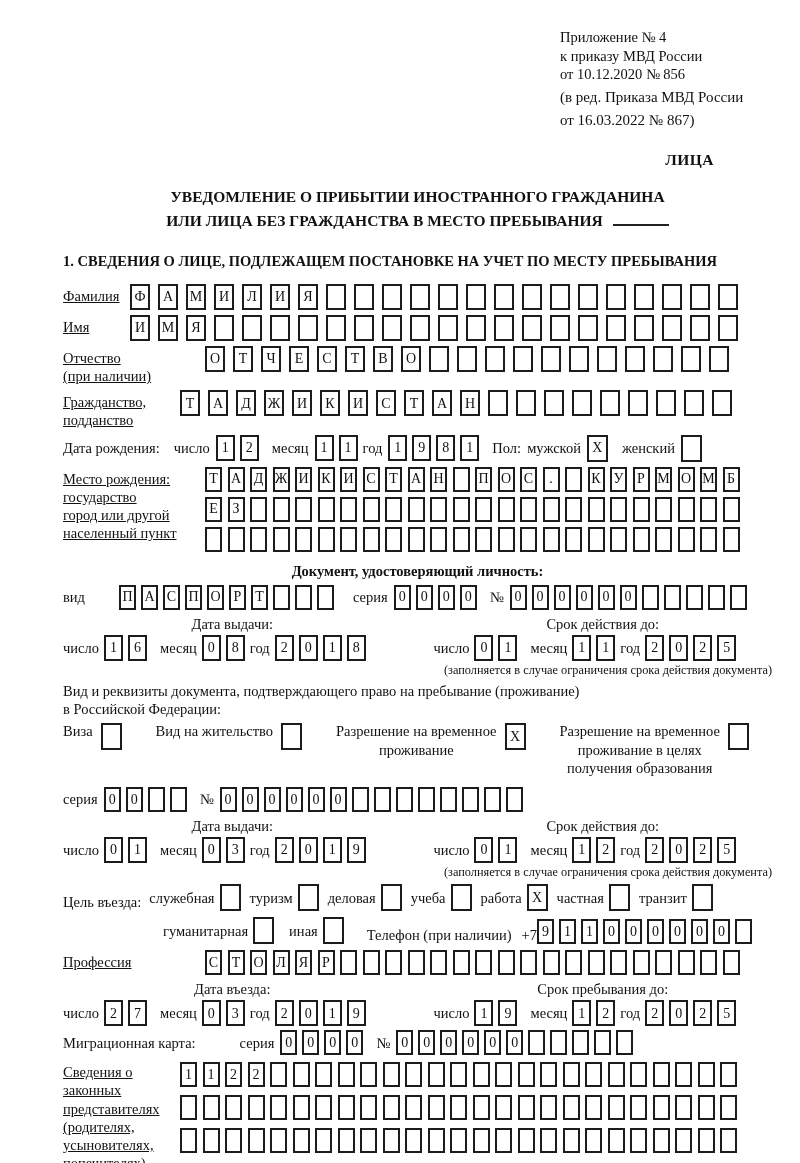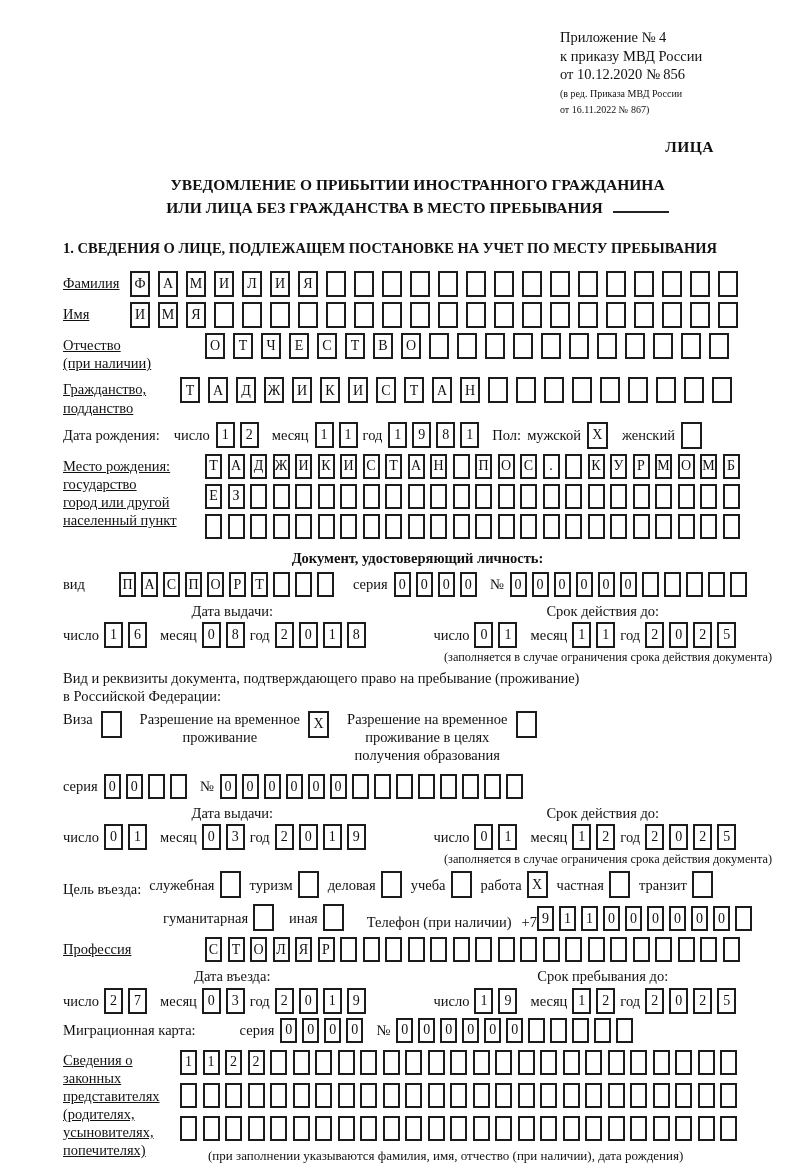--- a/index.html
+++ b/index.html
@@ -8,21 +8,21 @@
     width:800px; height:1163px;
     font-family:"Liberation Serif","DejaVu Serif",serif;
     color:#111; font-size:14.5px; line-height:1.25;
     overflow:hidden;
   }
   .page { width:800px; height:1018px; padding:28px 28px 0 63px; position:relative; }
 
   
   .hdr { margin-left:497px; width:240px; }
   .hdr div { line-height:1.28; }
-  .hdr .ed { font-size:10px; margin-top:4px; }
+  .hdr .ed { font-size:15px; margin-top:4px; }
   .forma { text-align:right; padding-right:58px; font-weight:bold; letter-spacing:.5px; margin-top:20px; font-size:15.5px; }
 
   .title { text-align:center; font-weight:bold; font-size:15.5px; margin-top:16px; line-height:1.5; }
   .blank-line { display:inline-block; width:56px; border-bottom:2px solid #222; height:14px; margin-left:10px; }
 
   .sect { font-weight:bold; margin-top:20px; margin-bottom:14px; font-size:14.5px; }
 
   
   .cells { display:inline-flex; flex-wrap:nowrap; vertical-align:middle; }
   .cell {
@@ -52,21 +52,21 @@
 
   
   .datepair { display:flex; margin-bottom:4px;gap:32px; }
   .dp-col { width:50%; }
   .dp-cap { text-align:center; margin-bottom:2px; }
   .dp-line { display:flex; align-items:center; }
   .dp-line .t { margin-right:5px; white-space:nowrap; }
   .dp-note { font-size:12.3px; text-align:right; margin-top:2px; white-space:nowrap; }
 
   
-  .opts { display:flex; align-items:flex-start; margin:4px 0 10px 0; }
+  .opts { display:flex; align-items:flex-start; margin:4px 0 10px 0;gap:16px; }
   .opt { display:flex; align-items:flex-start; }
   .opt .opt-label { text-align:center; }
   .opt .cells { margin-left:8px; margin-top:1px; }
   .opt + .opt { margin-left:18px; }
 
   .purposes { display:flex; align-items:flex-end; margin-bottom:6px; }
   .purposes .p-item { display:flex; align-items:center; margin-right:9px; }
   .purposes .p-item .t { margin-right:5px; white-space:nowrap; }
 
   .note-bottom { font-size:13px; margin-left:145px; margin-top:2px; }
@@ -75,21 +75,21 @@
 </head>
 <body>
 
 <div class="page">
 
   <div class="hdr">
     <div>Приложение № 4</div>
     <div>к приказу МВД России</div>
     <div>от 10.12.2020 № 856</div>
     <div class="ed">(в ред. Приказа МВД России</div>
-    <div class="ed">от 16.11.2022 № 867)</div>
+    <div class="ed">от 16.03.2022 № 867)</div>
   </div>
   <div class="forma">ЛИЦА</div>
 
   <div class="title">
     <div>УВЕДОМЛЕНИЕ О ПРИБЫТИИ ИНОСТРАННОГО ГРАЖДАНИНА</div>
     <div><span>ИЛИ ЛИЦА БЕЗ ГРАЖДАНСТВА В МЕСТО ПРЕБЫВАНИЯ</span><span class="blank-line"></span></div>
   </div>
 
   <div class="sect">1. СВЕДЕНИЯ О ЛИЦЕ, ПОДЛЕЖАЩЕМ ПОСТАНОВКЕ НА УЧЕТ ПО МЕСТУ ПРЕБЫВАНИЯ</div>
 
@@ -418,20 +418,28 @@
     <div class="opt">
       <div class="opt-label">
           <div>Виза</div>
         </div>
       <span class="cells chk">
           <span class="cell"></span>
         </span>
     </div>
     <div class="opt">
       <div class="opt-label">
+          <div>Вид на жительство</div>
+        </div>
+      <span class="cells chk">
+          <span class="cell"></span>
+        </span>
+    </div>
+    <div class="opt">
+      <div class="opt-label">
         <div>Разрешение на временное</div>
         <div>проживание</div>
       </div>
       <span class="cells chk">
           <span class="cell">X</span>
         </span>
     </div>
     <div class="opt">
       <div class="opt-label">
         <div>Разрешение на временное</div>

